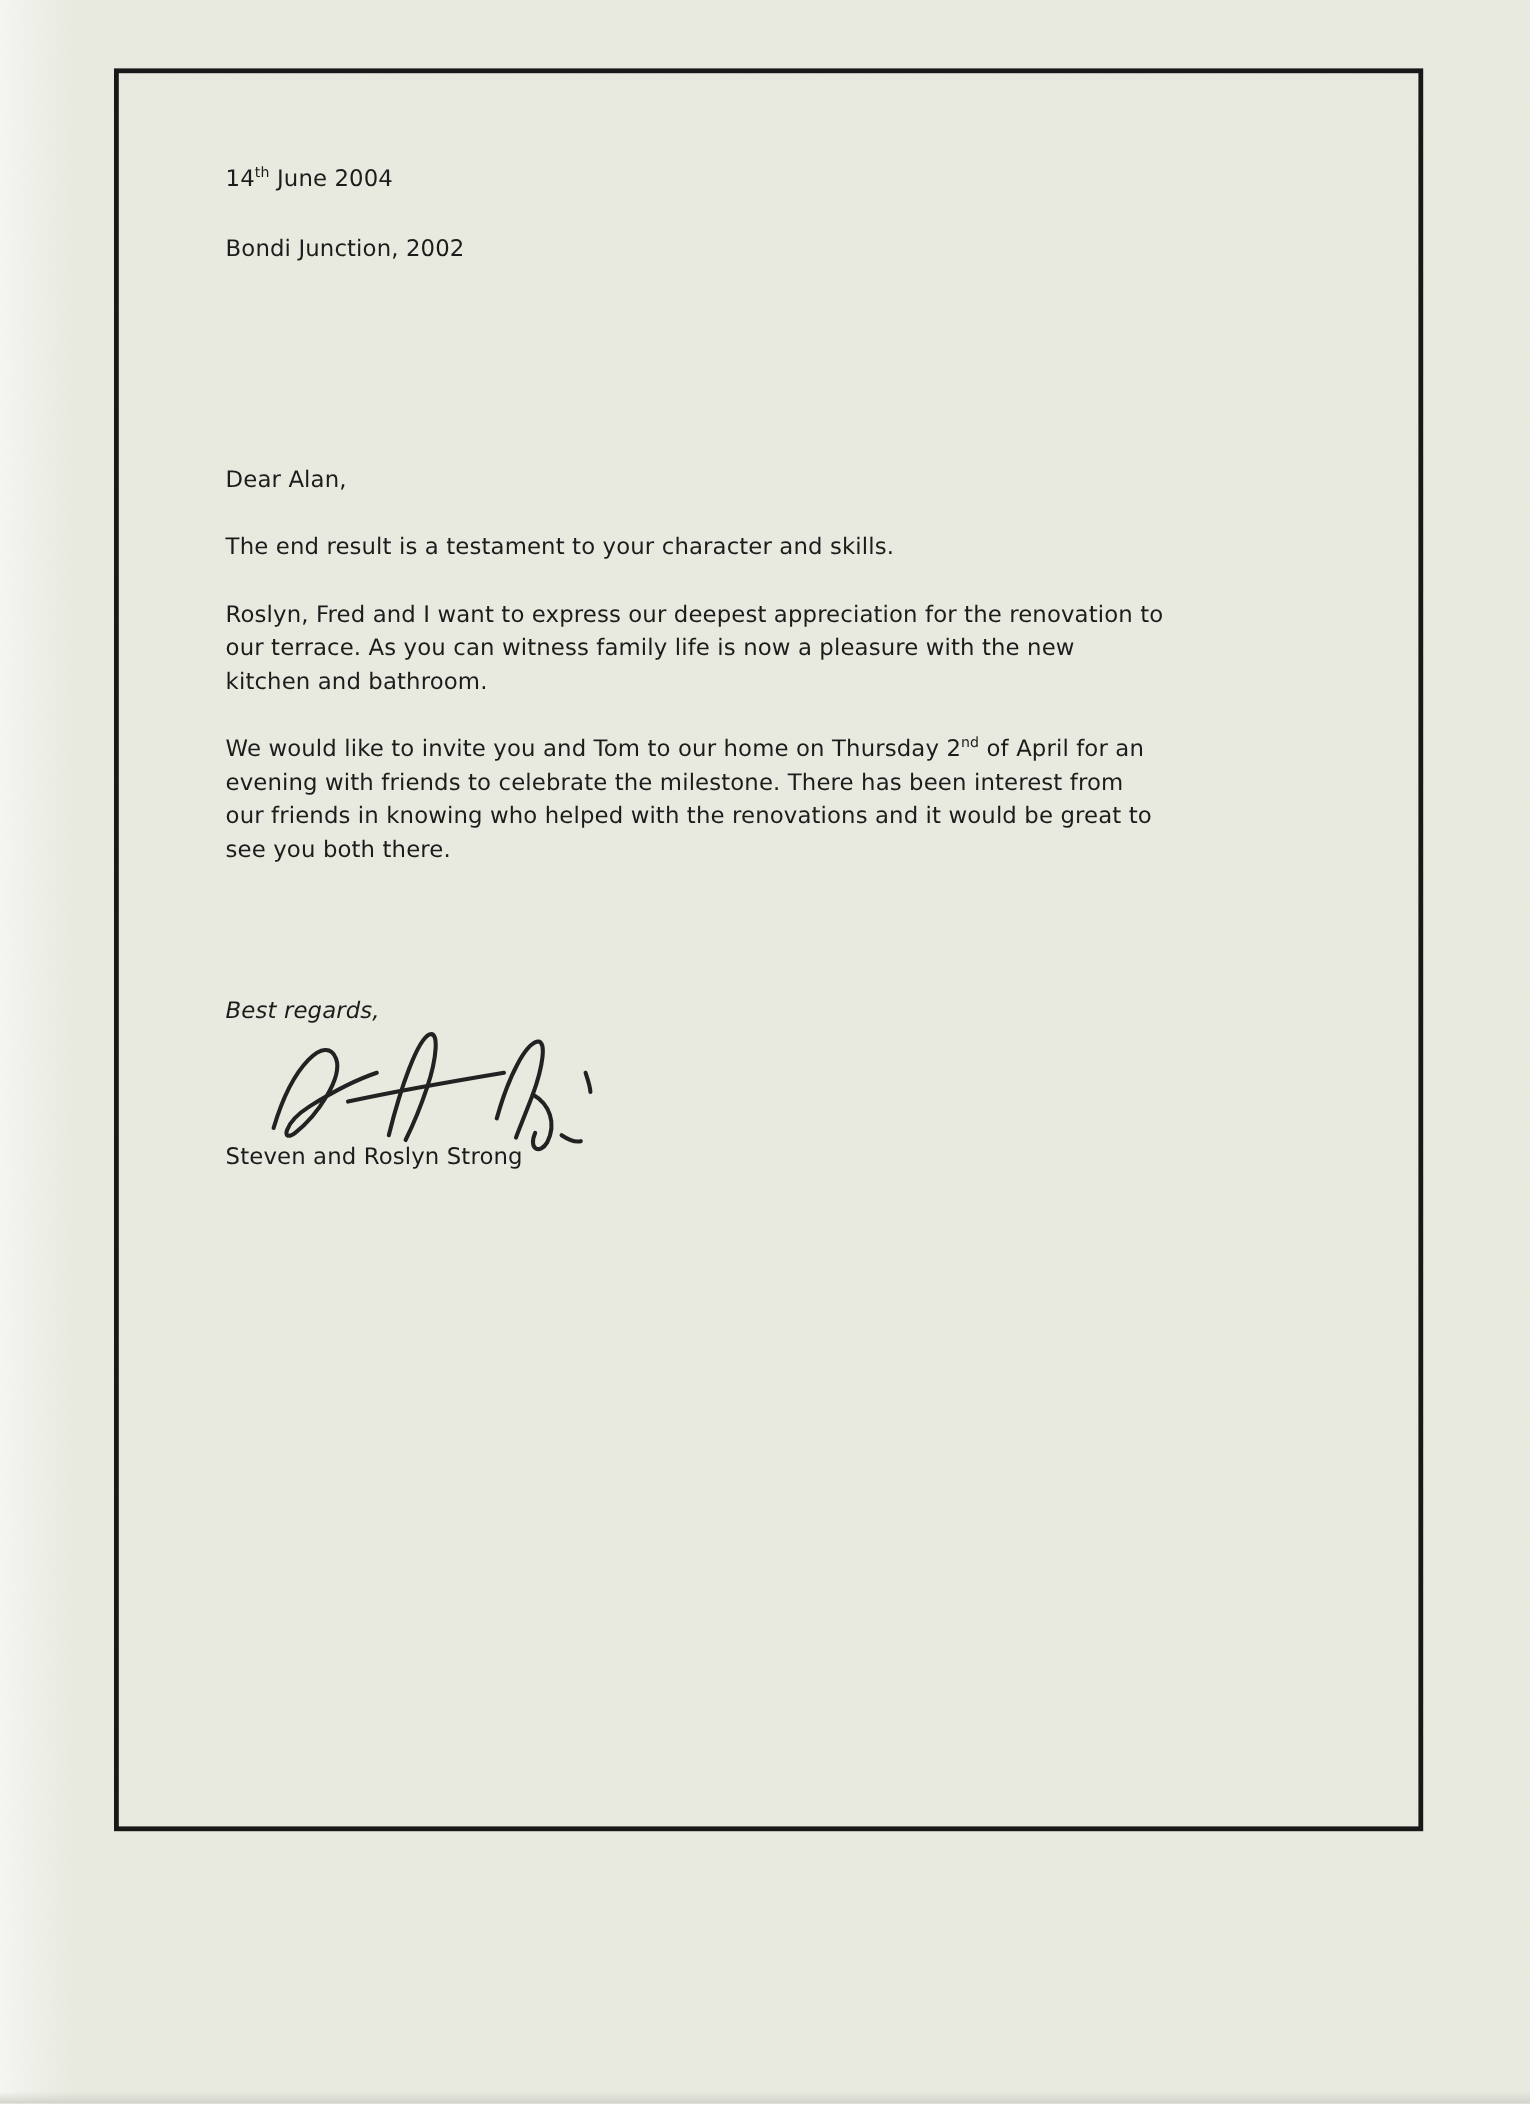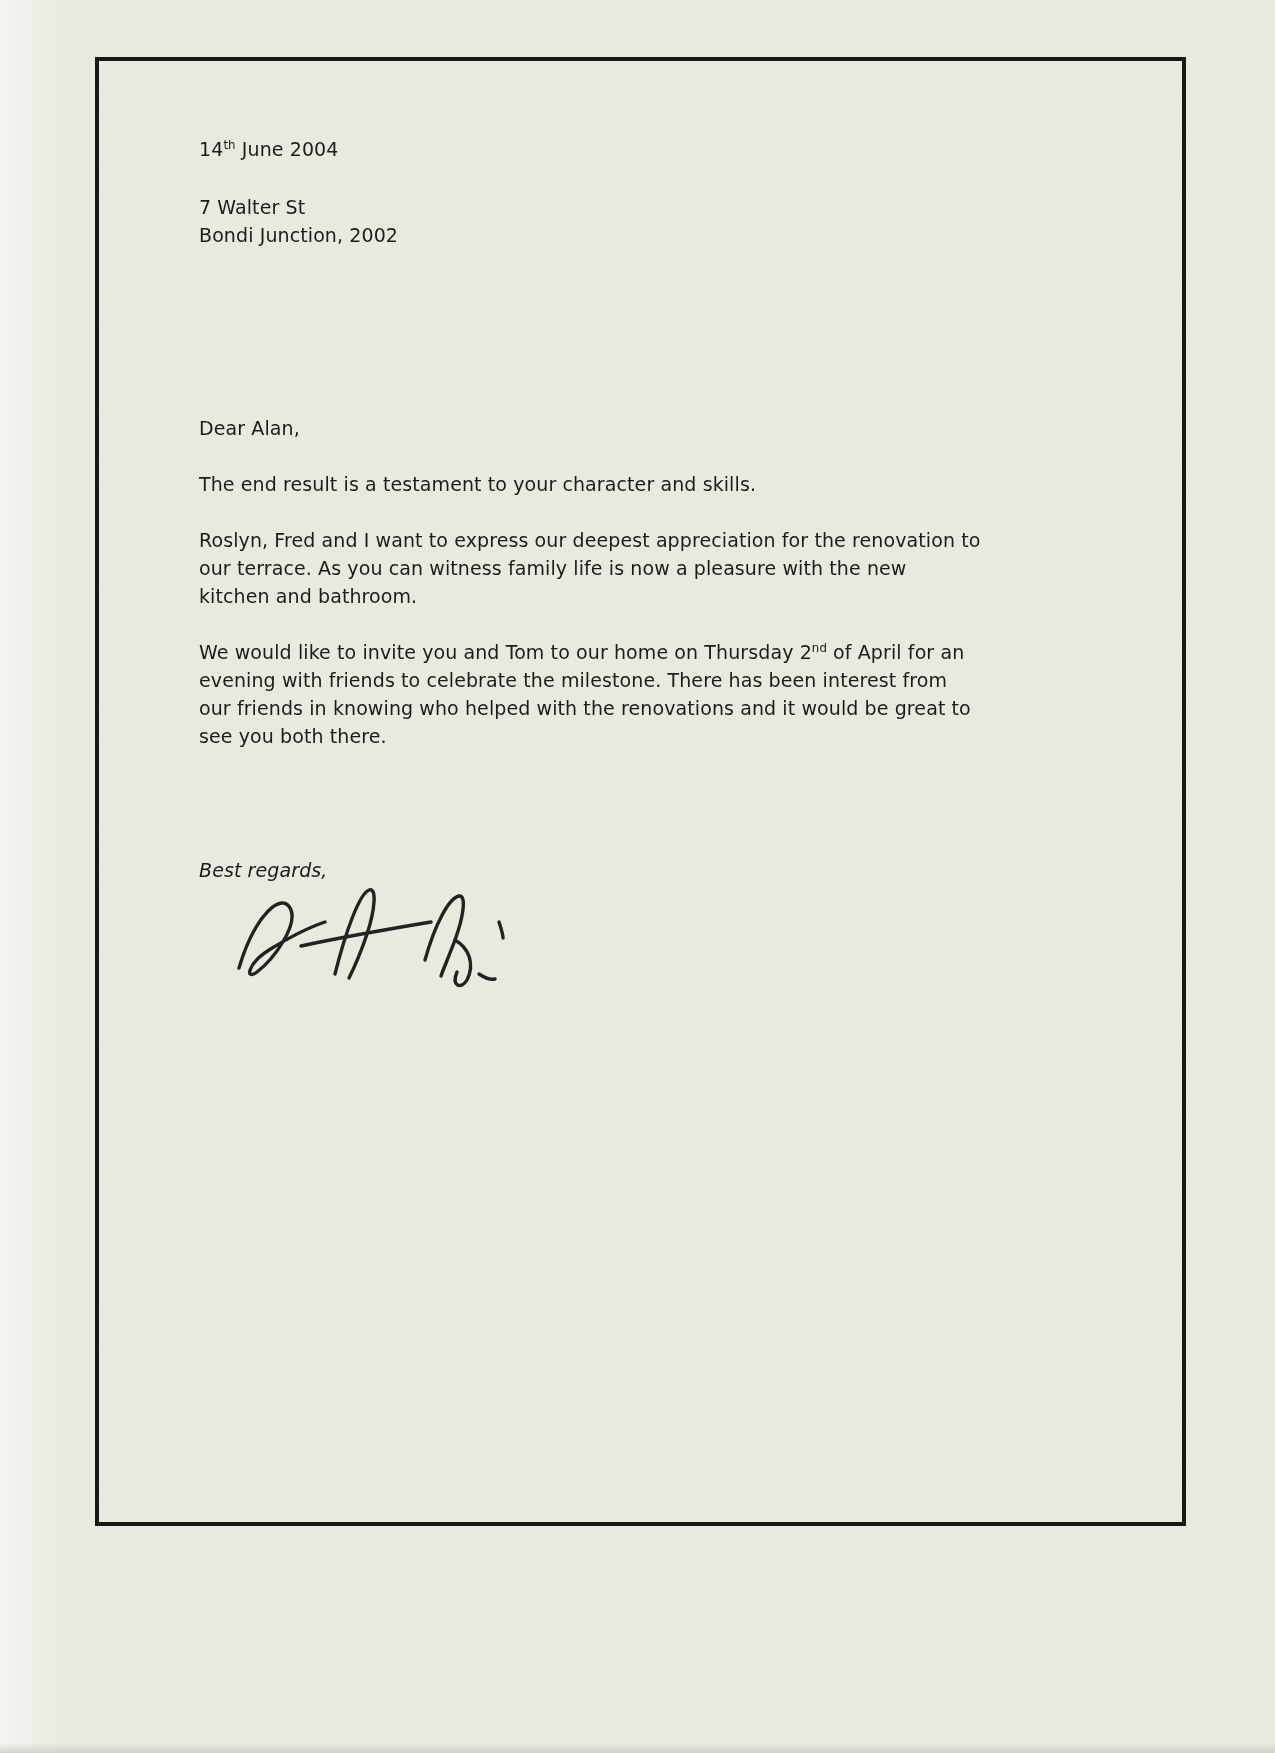--- a/index.html
+++ b/index.html
@@ -35,21 +35,21 @@
     position:absolute; inset:0; pointer-events:none;
   }
   .frame{
     position:absolute;
     left:95px; top:57px;
     width:1091px; height:1469px;
     border:4px solid var(--frame);
   }
   .content{
     position:absolute;
-    left:100px; top:74px;
+    left:89px; top:74px;
     width:790px;
     font-size:19px;
     line-height:28px;
     letter-spacing:0.1px;
   }
   sup{
     font-size:0.62em;
     line-height:0;
     vertical-align:super;
   }
@@ -80,21 +80,20 @@
     </filter>
     <rect width="100%" height="100%" filter="url(#paper-grain)"></rect>
   </svg>
 
   <div class="frame">
     <div class="content">
 
       <div class="date"><span>14</span><sup>th</sup><span> June 2004</span></div>
 
       <div class="address">
-        <div>7 Walter St</div>
         <div>Bondi Junction, 2002</div>
       </div>
 
       <div class="salutation">Dear Alan,</div>
 
       <div class="para"><span>The end result is a testament to your character and skills.</span></div>
 
       <div class="para"><span>Roslyn, Fred and I want to express our deepest appreciation for the renovation to our terrace. As you can witness family life is now a pleasure with the new kitchen and bathroom.</span></div>
 
       <div class="para"><span>We would like to invite you and Tom to our home on Thursday 2</span><sup>nd</sup><span> of April for an evening with friends to celebrate the milestone. There has been interest from our friends in knowing who helped with the renovations and it would be great to see you both there.</span></div>
@@ -115,18 +114,19 @@
             <path d="M208 84 C 218 48, 232 22, 242 20 C 250 19, 246 42, 238 64 C 232 80, 226 94, 224 100"></path>
 
             <path d="M238 64 C 252 72, 258 88, 250 104 C 244 114, 234 110, 240 96"></path>
 
             <path d="M282 46 C 284 52, 286 58, 286 62"></path>
             <path d="M262 98 C 268 102, 274 104, 278 103"></path>
           </g>
         </svg>
       </div>
 
+      <div class="signature-name">Steven and Roslyn Strong</div>
 
     </div>
   </div>
 
   <div class="scan-bottom-edge"></div>
 </div>
 
 </body></html>

